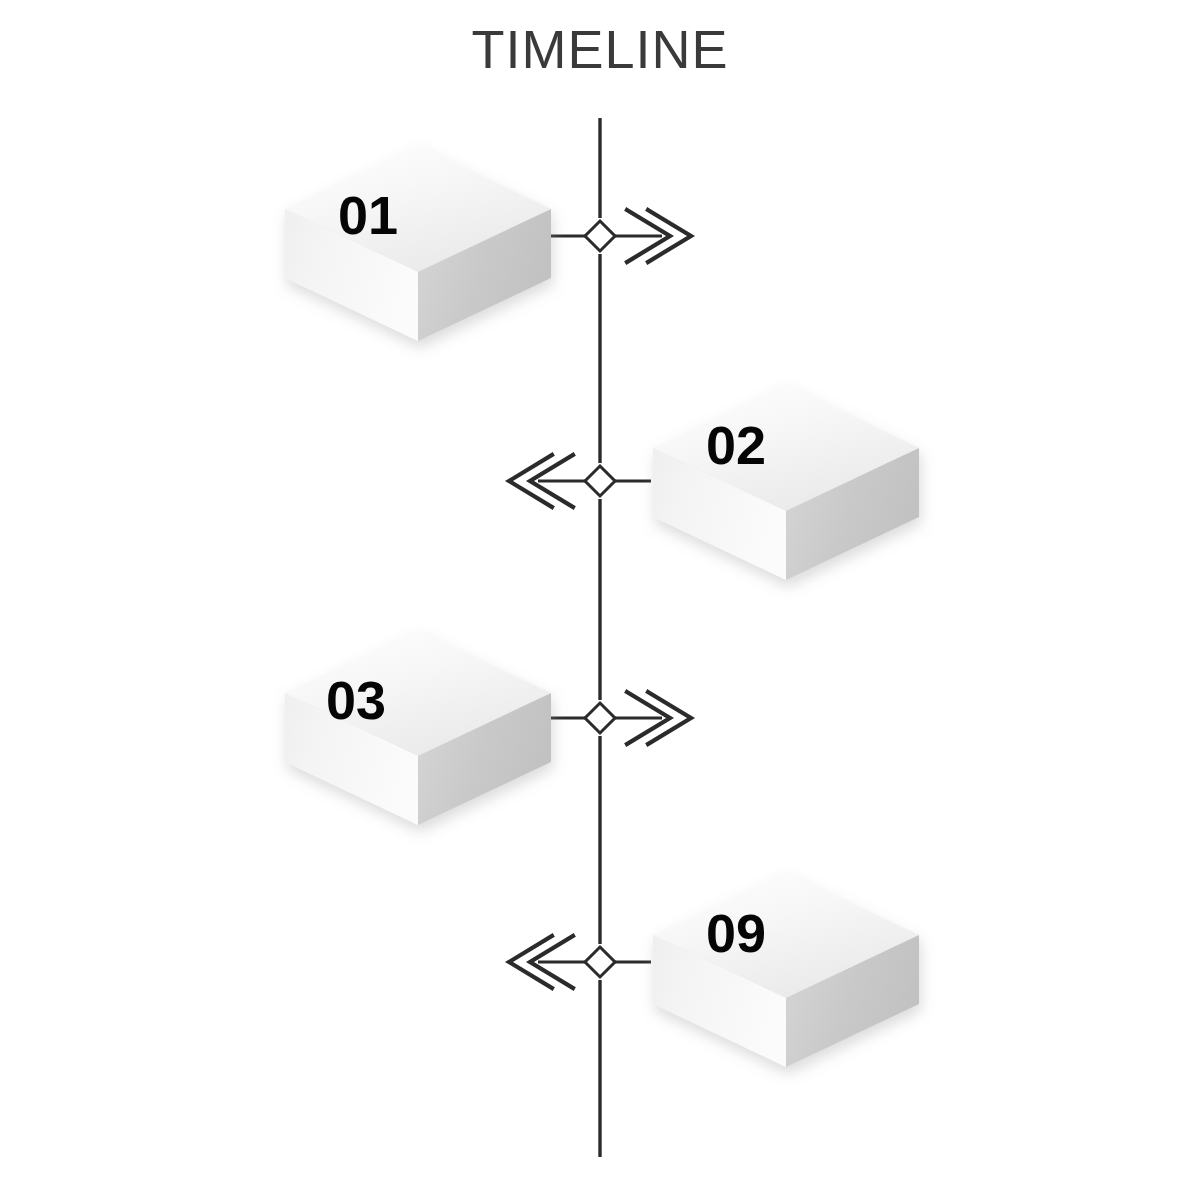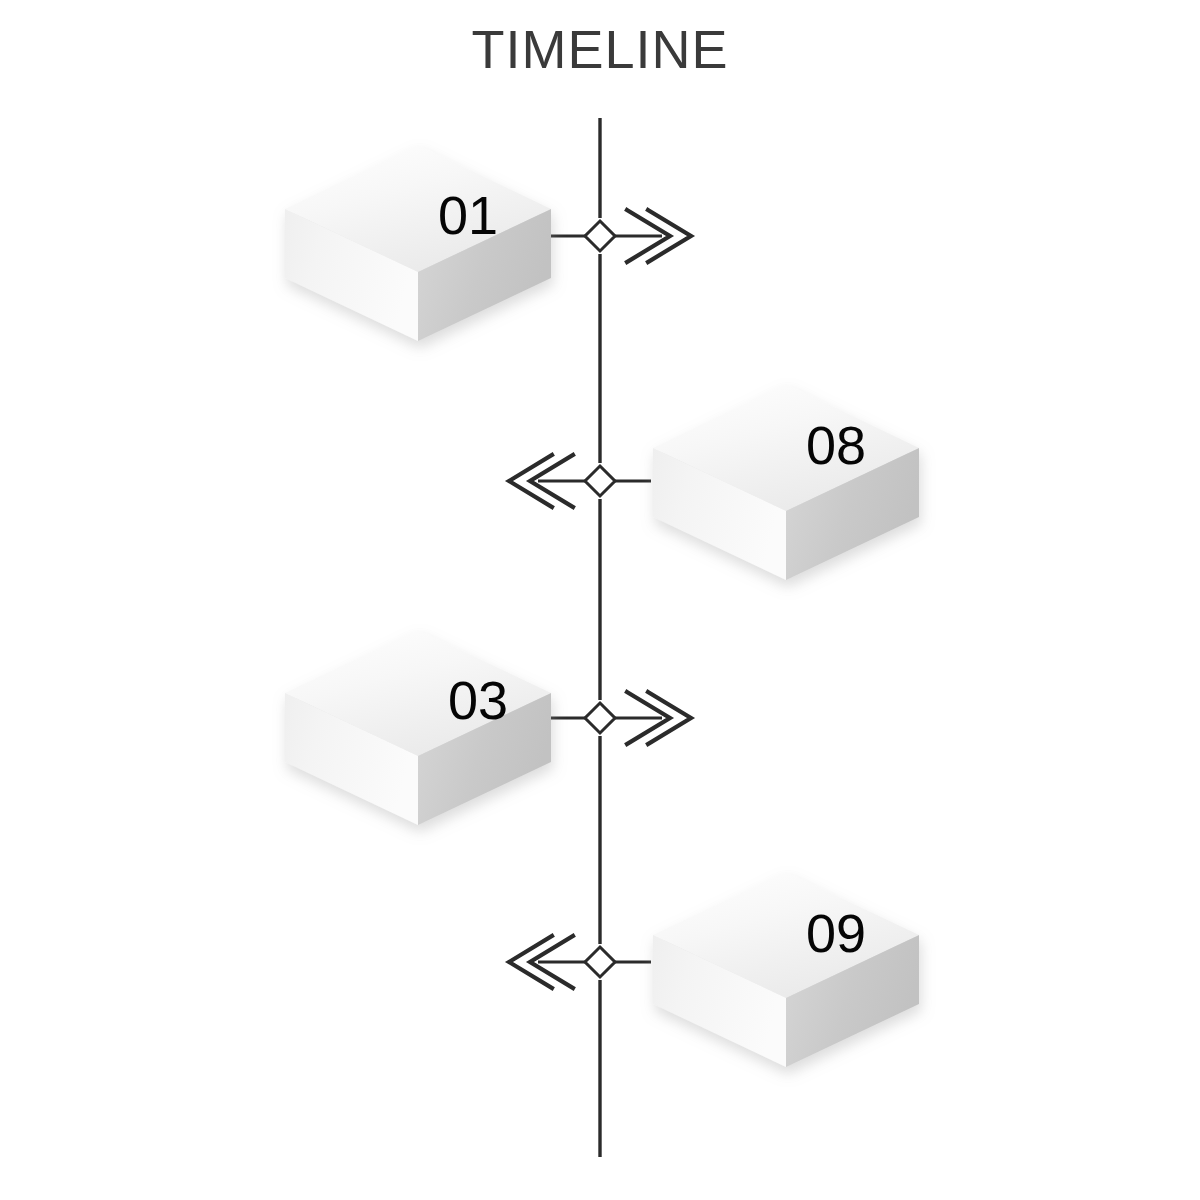--- a/index.html
+++ b/index.html
@@ -35,26 +35,26 @@
     position: absolute;
     left: 0;
     top: 0;
     width: 1200px;
     height: 1200px;
   }
   .num-label {
     position: absolute;
     font-family: "Liberation Sans", sans-serif;
     font-size: 54px;
-    font-weight: 400;
+    font-weight: 700;
     color: #050505;
     line-height: 1;
     white-space: nowrap;
     user-select: none;
-    text-align: right;
+    text-align: left;
   }
 </style>
 </head>
 <body>
 
 <div id="canvas">
 
   <div id="title">TIMELINE</div>
 
   <svg id="diagram" viewBox="0 0 1200 1200" width="1200" height="1200" xmlns="http://www.w3.org/2000/svg">
@@ -154,17 +154,17 @@
       </g>
       <g filter="url(#boxShadow)">
         <polygon points="786,872 919,935 786,998 653,935" fill="url(#gTopR)"></polygon>
         <polygon points="653,935 786,998 786,1067 653,1004" fill="url(#gLeft)"></polygon>
         <polygon points="786,998 919,935 919,1004 786,1067" fill="url(#gRight)"></polygon>
       </g>
     </g>
   </svg>
 
   <div class="num-label" style="left:338px; top:188px; width:160px;">01</div>
-  <div class="num-label" style="left:706px; top:418px; width:160px;">08</div>
-  <div class="num-label" style="left:348px; top:673px; width:160px;">03</div>
+  <div class="num-label" style="left:706px; top:418px; width:160px;">02</div>
+  <div class="num-label" style="left:326px; top:673px; width:160px;">03</div>
   <div class="num-label" style="left:706px; top:906px; width:160px;">09</div>
 
 </div>
 
 </body></html>

